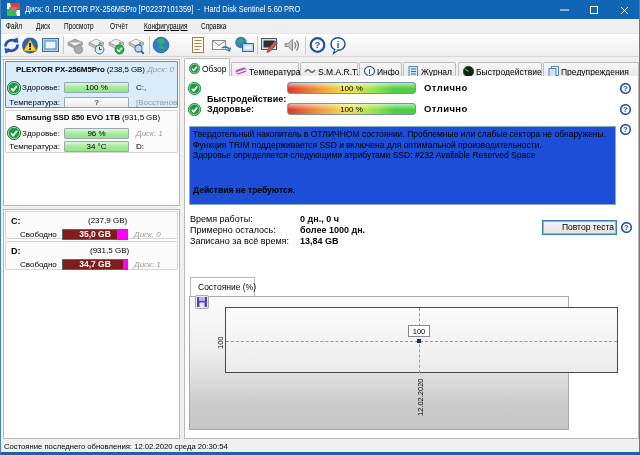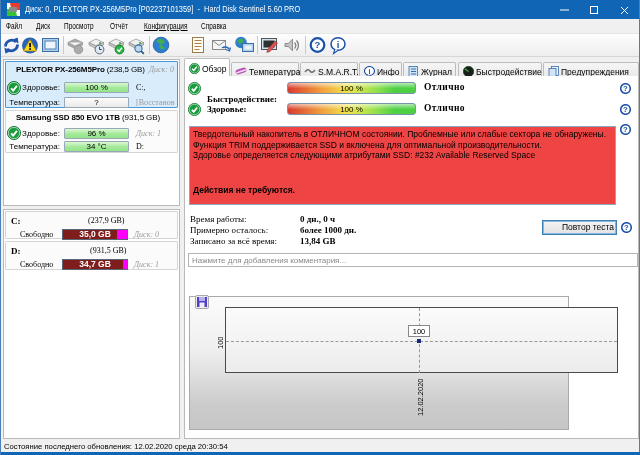--- a/index.html
+++ b/index.html
@@ -23,21 +23,21 @@
 #menu span { position:absolute; top:2px; transform:scaleX(.72); transform-origin:0 0; white-space:nowrap;}
 
 #toolbar { left:0; top:33px; width:638px; height:24px; background:linear-gradient(to bottom,#fdfdfd,#eeeeee); border-top:1px solid #e6e6e6; border-bottom:1px solid #d6d6d6; }
 
 .panel { position:absolute; background:#fff; border:1px solid #b9b9b9; }
 #leftTop { left:2px; top:59px; width:177px; height:147px; }
 #leftBot { left:2px; top:209px; width:177px; height:230px; }
 
 .diskblk { position:absolute; left:1px; width:173px; border:1px solid #d5d5d5; background:#fbfbfb; border-radius:1px;}
 .blkhead { position:absolute; left:10px; font-size:8px; white-space:nowrap; letter-spacing:-0.12px; }
-.rowlab { position:absolute; font-size:8px; white-space:nowrap;font-family:Liberation Serif, serif; }
+.rowlab { position:absolute; font-size:8px; white-space:nowrap; }
 .rlab { position:absolute; left:2px; width:52px; text-align:right; font-size:8px; white-space:nowrap; }
 .bar { position:absolute; left:58px; width:65px; height:11px; border:1px solid #98a8b8; text-align:center;
   font-size:8px; line-height:9.5px; border-radius:1px;}
 .greenbar { background:linear-gradient(to bottom,#dcf8d4,#a3e998 55%,#95e48b); }
 .graybar { background:linear-gradient(to bottom,#fdfdfd,#e9e9e9); }
 .navybar { position:absolute; left:56px; width:66px; height:11px; background:#7f1d1d; border:1px solid #586878; color:#fff; font-weight:bold; font-size:8.5px; line-height:9px; text-align:center; }
 
 .chk { position:absolute; }
 
 .tab { position:absolute; top:4px; height:15px; background:linear-gradient(to bottom,#f6f6f6,#e9e9e9);
@@ -47,21 +47,21 @@
 .tabsel .tl { top:5px; }
 
 #content { left:183px; top:76px; width:455px; height:363px; background:#fff; border:1px solid #b9b9b9; border-top:none; }
 
 .gbar { position:absolute; left:102px; width:129px; height:12px; border:1px solid #7a93ad; border-radius:3px;
   background:linear-gradient(to right,#d83a2f,#f09a3b 25%,#f0e24e 46%,#c8e54d 58%,#8fe04e 70%,#4ecf44 84%);
   text-align:center; font-size:8px; line-height:11px; }
 .gbar i { position:absolute; left:0; top:0; width:100%; height:45%; background:linear-gradient(to bottom,rgba(255,255,255,.6),rgba(255,255,255,.05)); border-radius:3px 3px 0 0;}
 .gbar span { position:relative; font-style:normal; }
 
-#greenbox { position:absolute; left:4px; top:50px; width:427px; height:79px; background:#ef4444; border:1px solid #88aac2; font-size:8.5px; padding:2px 3px 3px 3px; line-height:10.5px; }
+#greenbox { position:absolute; left:4px; top:50px; width:427px; height:79px; background:#1d4ed8; border:1px solid #88aac2; font-size:8.5px; padding:2px 3px 3px 3px; line-height:10.5px; }
 
 .qicon { position:absolute; width:11px; height:11px; }
 
 #cmt { position:absolute; left:3px; top:177px; width:450px; height:14px; border:1px solid #b5b5b5; background:#fff; color:#8a8a8a; font-size:8px; padding:2px 3px; white-space:nowrap;}
 
 #stattab { position:absolute; left:5px; top:201px; width:65px; height:20px; background:#fff; border:1px solid #b9b9b9; border-bottom:none; font-size:8.5px; padding:4px 0 0 7px; white-space:nowrap;}
 #chartpanel { position:absolute; left:4px; top:220px; width:380px; height:134px; border:1px solid #a9a9a9;
   background:linear-gradient(to bottom,#fbfbfb,#efefef 40%,#cbcbcb 82%,#c6c6c6); }
 #chartrect { position:absolute; left:35px; top:10px; width:393px; height:66px; background:linear-gradient(to bottom,#fbfbfb,#ececec); border:1.5px solid #4a4a4a; }
 #saveicon { position:absolute; left:5px; top:-2px; width:14px; height:14px; border:1px solid #a9a9a9; background:#ececec; border-radius:2px;}
@@ -338,22 +338,22 @@
     <div class="rowlab b" style="left:115px; top:149px; font-size:9px;">более 1000 дн.</div>
     <div class="rowlab" style="left:5px; top:160px; font-size:9px;">Записано за всё время:</div>
     <div class="rowlab b" style="left:115px; top:160px; font-size:9px;">13,84 GB</div>
 
     <div style="position:absolute; left:357px; top:144px; width:75px; height:15px; border:1px solid #3c7fb1; outline:1px solid #88b6dc; outline-offset:-2px; background:linear-gradient(to bottom,#f4f4f4,#e2e2e2); font-size:8.5px; text-align:center; line-height:13px;padding-left:17px;">Повтор теста</div>
     <svg class="qicon" style="left:436px; top:146px;" viewBox="0 0 12 12">
         <circle cx="6" cy="6" r="5.2" fill="#fff" stroke="#1c50a8" stroke-width="1.7"></circle>
         <text x="6" y="8.8" font-size="8.5" font-weight="bold" fill="#1c50a8" text-anchor="middle" font-family="Liberation Sans">?</text>
       </svg>
 
-    <div id="cmt">Нажмите для добавления комментария...</div>
-
+
+    <div id="stattab">Состояние (%)</div>
     <div id="chartpanel">
       <div id="saveicon">
         <svg width="12" height="12" style="position:absolute;left:0px;top:0px;">
           <rect x="1" y="1" width="10" height="10" fill="#5040c8"></rect>
           <rect x="3" y="1" width="6" height="4" fill="#b8b0ea"></rect>
           <rect x="3.5" y="6.5" width="5" height="4.5" fill="#eeecfa"></rect>
         </svg>
       </div>
       <div id="chartrect"></div>
       <div style="position:absolute; left:36px; top:44px; width:391px; border-top:1px dashed #999;"></div>

